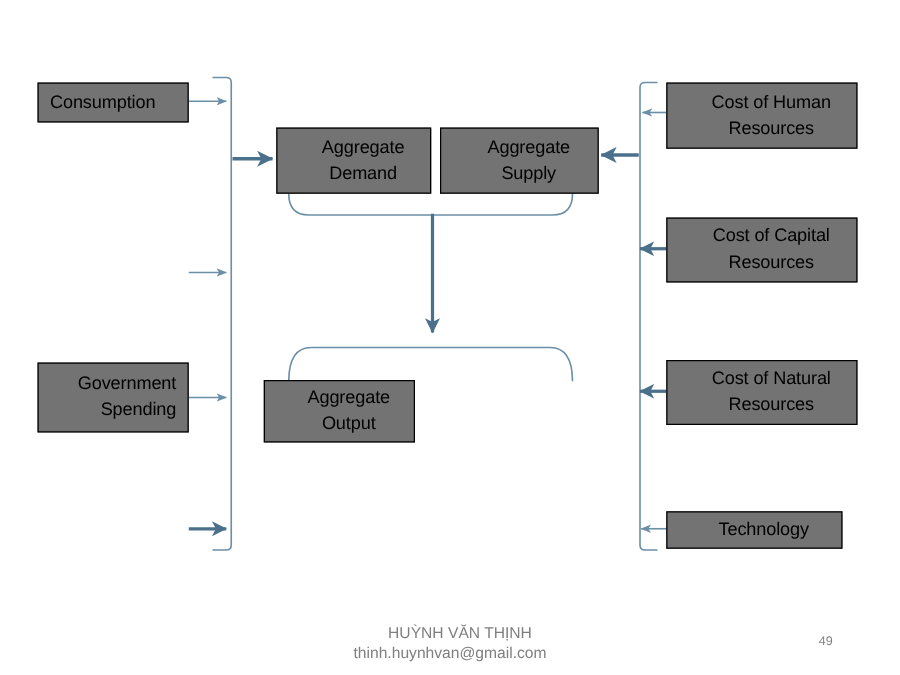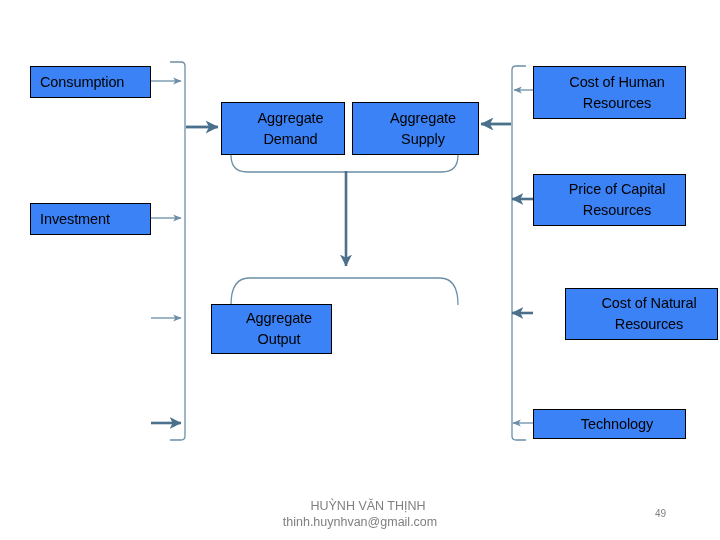--- a/index.html
+++ b/index.html
@@ -17,21 +17,21 @@
   #stage {
     position: absolute;
     left: 0; top: 0;
     width: 720px;
     height: 540px;
   }
   .box {
     position: absolute;
     box-sizing: border-box;
     border: 1.3px solid #000000;
-    background: #3b82f6;
+    background: #737373;
     color: #000000;
     font-size: 14.5px;
     line-height: 1.42;
     display: flex;
     align-items: center;
     padding: 2px 9px;
     letter-spacing: -0.1px;
     z-index: 3;
   }
   .box.center    { justify-content: center; text-align: center; padding-left: 24px; }
@@ -147,24 +147,25 @@
       <path d="M231,305 Q231,278 249,278 L337,278
                M458,305 Q458,278 440,278 L352,278
                M337,278 L440,278" fill="none" stroke="#6b8fa8" stroke-width="1.3"></path>
     </g>
   </svg>
 
   <div class="box leftal" style="left:30px; top:66px; width:121px; height:32px;">
     <span style="white-space:pre-line;">Consumption</span>
   </div>
 
-  <div class="box leftal" style="left:30px; top:203px; width:121px; height:32px;">
-    <span style="white-space:pre-line;">Investment</span>
-  </div>
-
+
+  <div class="box rightal" style="left:30px; top:290px; width:121px; height:56px;">
+    <span style="white-space:pre-line;">Government
+Spending</span>
+  </div>
 
 
   <div class="box center" style="left:221px; top:102px; width:124px; height:53px;">
     <span style="white-space:pre-line;">Aggregate
 Demand</span>
   </div>
 
   <div class="box center" style="left:352px; top:102px; width:127px; height:53px;">
     <span style="white-space:pre-line;">Aggregate
 Supply</span>
@@ -175,30 +176,30 @@
 Output</span>
   </div>
 
 
   <div class="box center" style="left:533px; top:66px; width:153px; height:53px;">
     <span style="white-space:pre-line;">Cost of Human
 Resources</span>
   </div>
 
   <div class="box center" style="left:533px; top:174px; width:153px; height:52px;">
-    <span style="white-space:pre-line;">Price of Capital
+    <span style="white-space:pre-line;">Cost of Capital
 Resources</span>
   </div>
 
-  <div class="box center" style="left:533px; top:288px; width:153px; height:52px;margin-left:32px;">
+  <div class="box center" style="left:533px; top:288px; width:153px; height:52px;">
     <span style="white-space:pre-line;">Cost of Natural
 Resources</span>
   </div>
 
-  <div class="box center" style="left:533px; top:409px; width:153px; height:30px;">
+  <div class="box center" style="left:533px; top:409px; width:141px; height:30px;">
     <span style="white-space:pre-line;">Technology</span>
   </div>
 
   <div class="footer-name">HUỲNH VĂN THỊNH</div>
   <div class="footer-mail">thinh.huynhvan@gmail.com</div>
   <div class="page-num">49</div>
 
 </div>
 
 </body></html>

